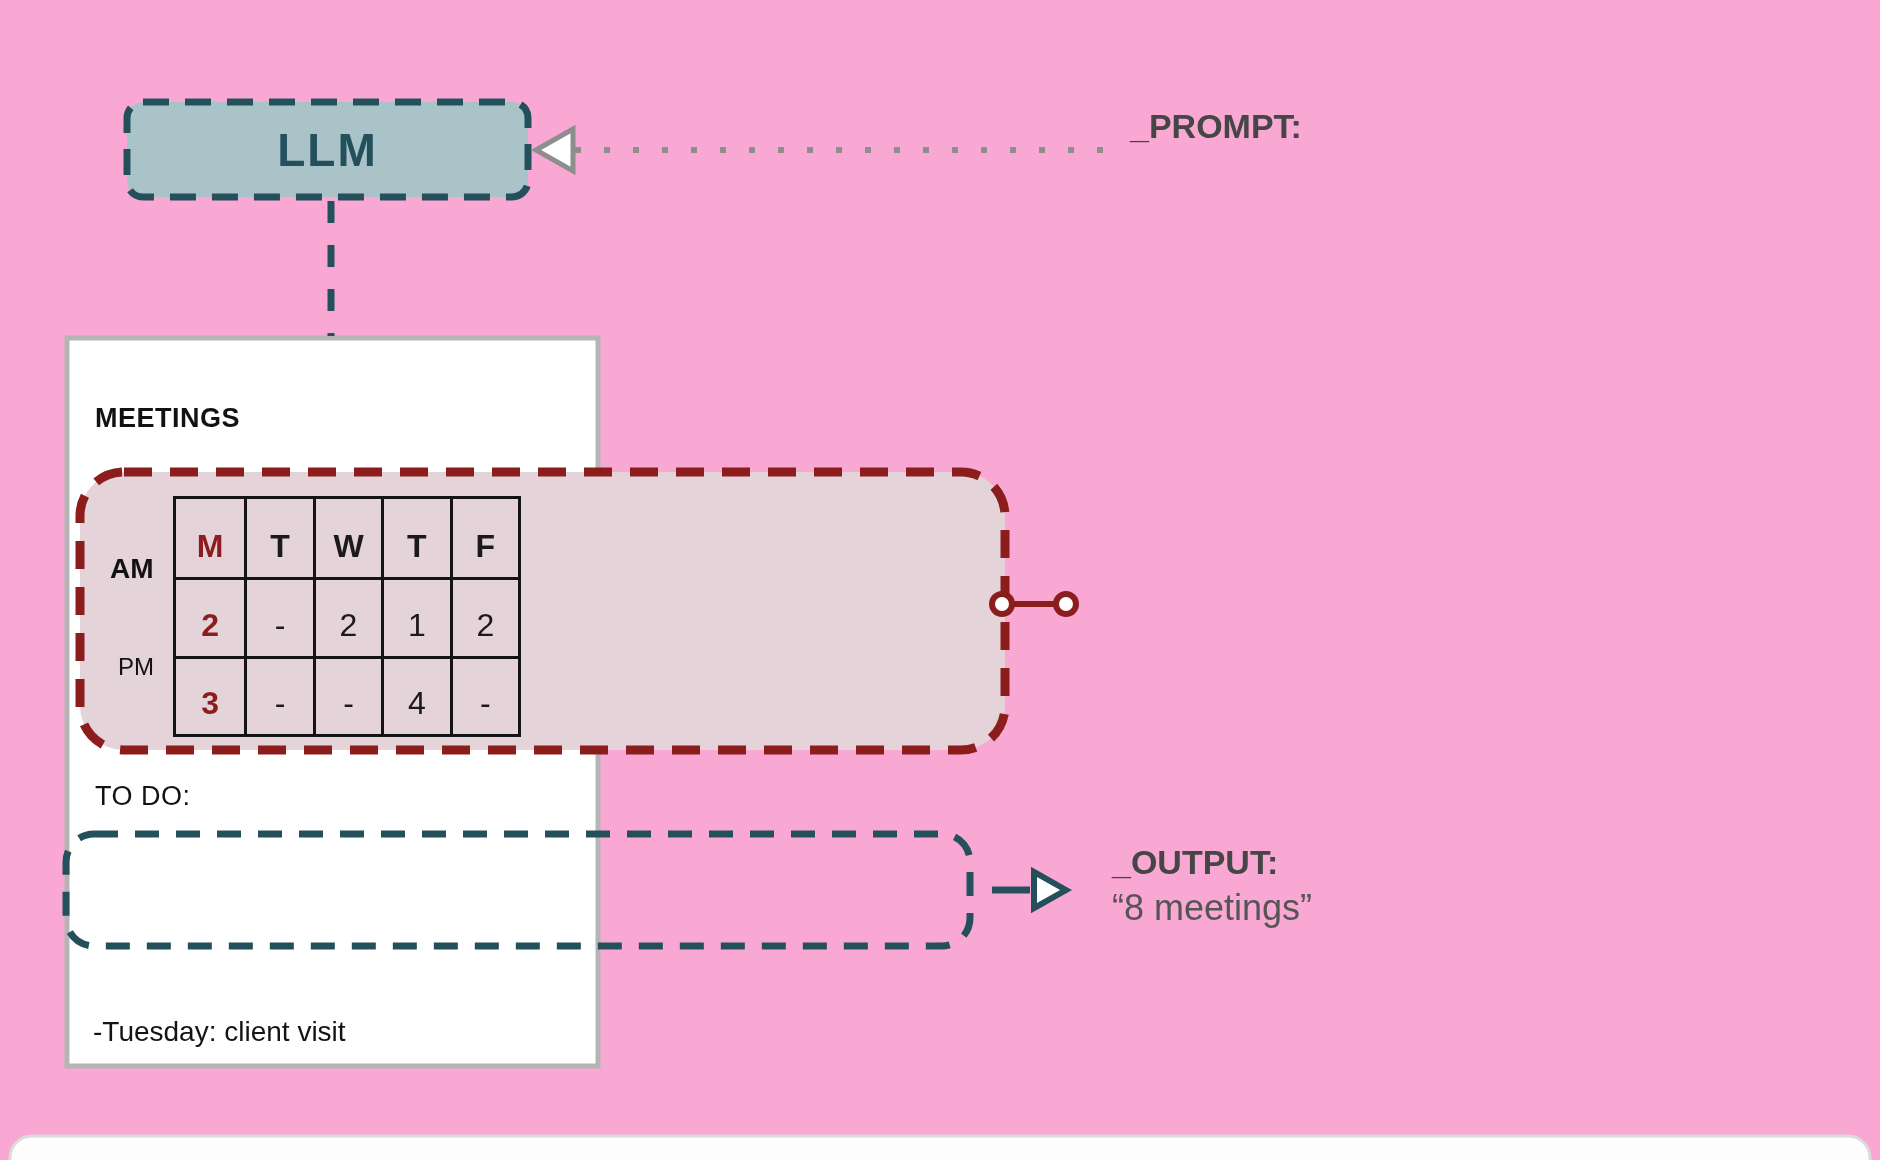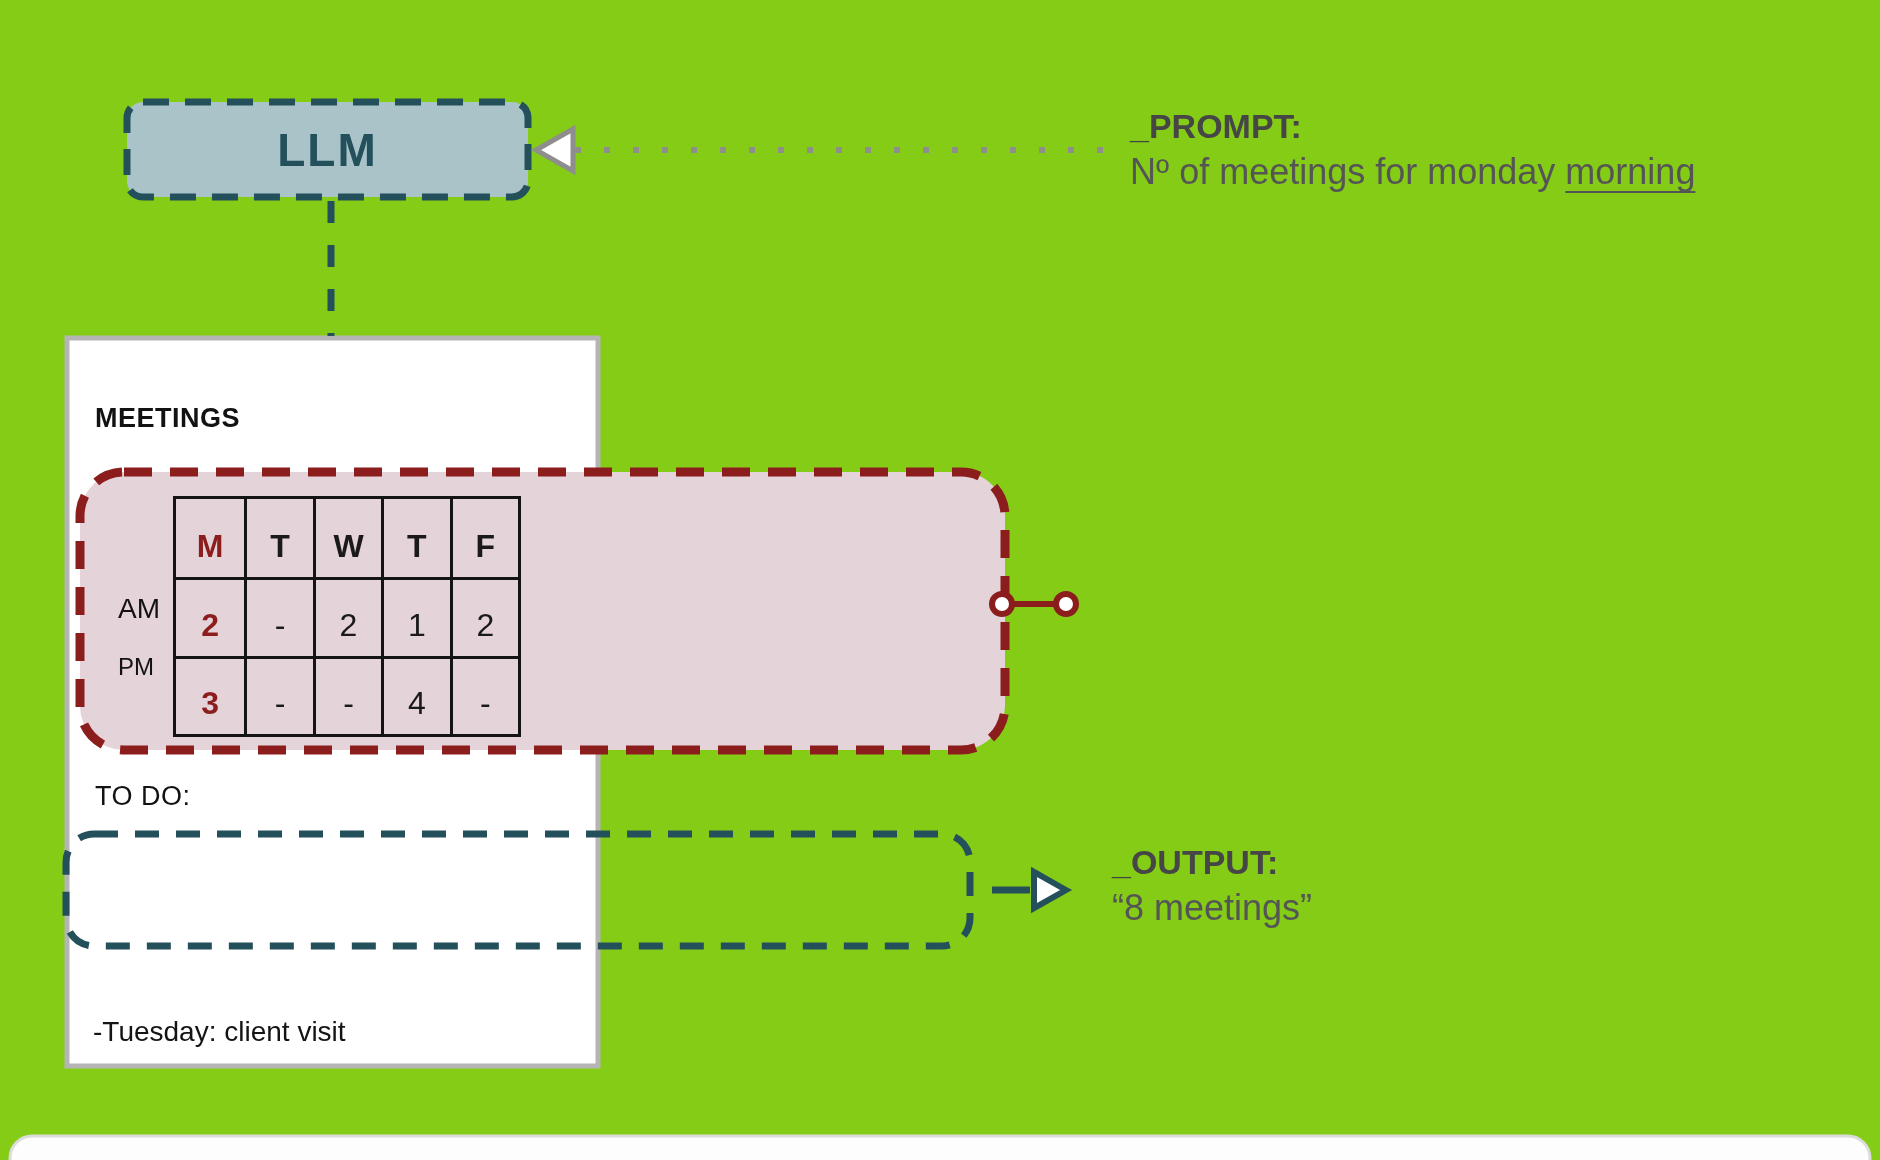--- a/index.html
+++ b/index.html
@@ -1,18 +1,18 @@
 <!DOCTYPE html>
 <html><head>
 <meta charset="utf-8">
 <style>
   * { margin: 0; padding: 0; box-sizing: border-box; }
   html, body { width: 1880px; height: 1160px; background: #ffffff; overflow: hidden; }
   body { font-family: "Liberation Sans", "DejaVu Sans", sans-serif; color: #1a1a1a; }
-  .canvas { position: relative; width: 1880px; height: 1160px; background: #84cc16; }
+  .canvas { position: relative; width: 1880px; height: 1160px; background: #f9a8d4; }
   .layer { position: absolute; left: 0; top: 0; }
 
   .abs { position: absolute; }
 
   
   .llm-label {
     left: 127px; top: 102px; width: 401px; height: 95px;
     display: flex; align-items: center; justify-content: center;
     font-size: 46px; font-weight: bold; letter-spacing: 2px; color: #24505c;
   }
@@ -38,21 +38,21 @@
   }
   .cal-cell {
     display: flex; align-items: flex-end; justify-content: center;
     padding-bottom: 12px; font-size: 32px; color: #1a1a1a;
     border-left: 3px solid #141414; border-top: 3px solid #141414;
   }
   .cal-cell.c0 { border-left: none; }
   .cal-cell.r0 { border-top: none; font-weight: bold; }
   .cal-cell.accent { color: #8b1d1d; font-weight: bold; }
 
-  .am-label { left: 110px; top: 592px; font-size: 28px; font-weight: normal; color: #121212; line-height: 34px; margin-left: 8px; }
+  .am-label { left: 110px; top: 552px; font-size: 28px; font-weight: bold; color: #121212; line-height: 34px; }
   .pm-label { left: 118px; top: 650px; font-size: 24px; font-weight: normal; color: #121212; line-height: 34px; }
 
   
   .error-label  { left: 1112px; top: 581px; font-size: 37px; font-weight: bold; color: #8b1d1d; line-height: 46px; }
   .output-title { left: 1112px; top: 842px; font-size: 34px; font-weight: bold; color: #464646; line-height: 40px; }
   .output-body  { left: 1112px; top: 886px; font-size: 36px; color: #555555; line-height: 44px; }
 </style>
 </head>
 <body>
 
@@ -79,21 +79,20 @@
 
     <line x1="992" y1="890" x2="1030" y2="890" stroke="#24505c" stroke-width="7"></line>
     <polygon points="1066,890 1034,872 1034,908" fill="#ffffff" stroke="#24505c" stroke-width="6"></polygon>
 
     <rect x="10" y="1136" width="1860" height="80" rx="22" fill="#fdfdfd" stroke="#dcdcdc" stroke-width="3"></rect>
   </svg>
 
   <div class="abs llm-label">LLM</div>
 
   <div class="abs prompt-title">_PROMPT:</div>
-  <div class="abs prompt-body"><span>Nº of meetings for monday </span><span class="underlined">morning</span></div>
 
   <div class="abs meetings-label">MEETINGS</div>
 
   <div class="abs am-label">AM</div>
   <div class="abs pm-label">PM</div>
 
   <div class="abs cal-table">
     <div class="cal-cell r0 c0 accent">M</div>
     <div class="cal-cell r0">T</div>
     <div class="cal-cell r0">W</div>

